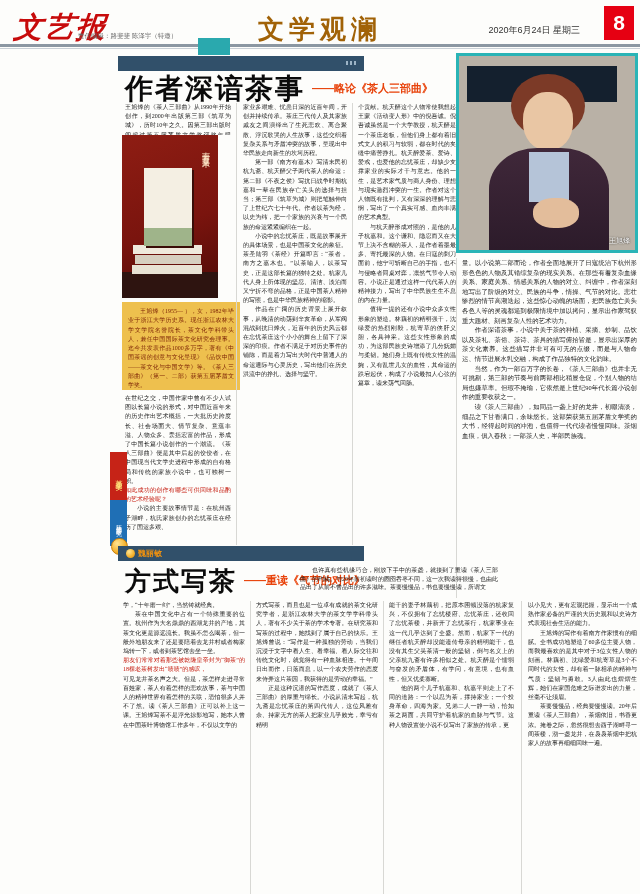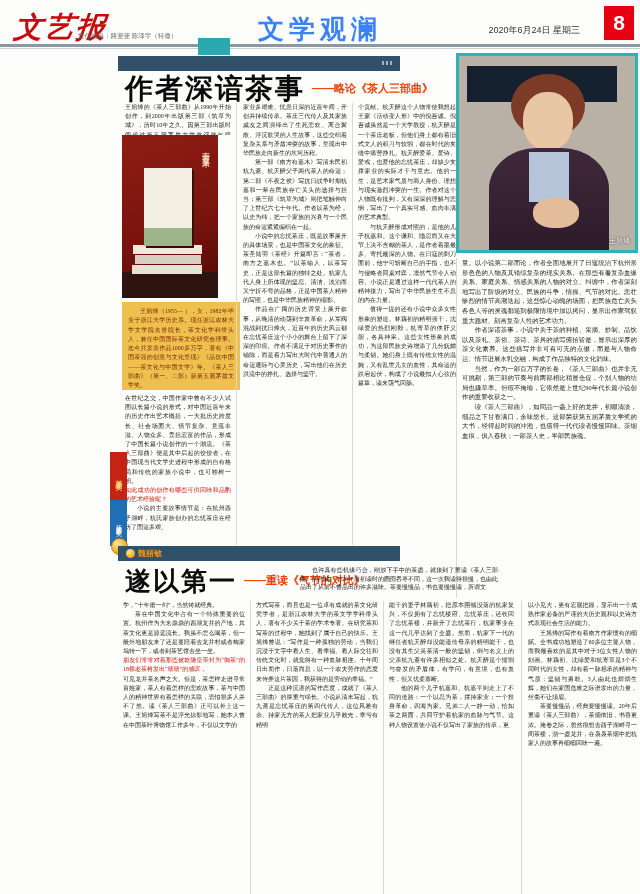--- a/index.html
+++ b/index.html
@@ -4,31 +4,31 @@
 <style>
   html,body{margin:0;padding:0;}
   .page{position:relative;width:640px;height:894px;background:#fdfdfb;overflow:hidden;
         font-family:"Liberation Serif","DejaVu Serif",serif;color:#1c1c1c;}
   
   .logo{position:absolute;left:14px;top:8px;font-family:"DejaVu Serif",serif;font-style:italic;
         font-weight:bold;font-size:29px;color:#c70b0b;letter-spacing:2px;transform:skewX(-6deg);}
   .editors{position:absolute;left:78px;top:32px;font-size:6.5px;color:#666;
         font-family:"Liberation Sans",sans-serif;}
   .section-title{position:absolute;left:0;right:0;top:12px;text-align:center;font-size:26px;
-        font-weight:bold;letter-spacing:5px;font-family:"Liberation Sans",sans-serif;color:#3b82f6;}
+        font-weight:bold;letter-spacing:5px;font-family:"Liberation Sans",sans-serif;color:#a16207;}
   .date{position:absolute;right:60px;top:24px;font-size:9px;color:#333;
         font-family:"Liberation Sans",sans-serif;}
   .pagenum{position:absolute;right:6px;top:6px;width:30px;height:34px;background:#e60012;
         color:#fff;font-family:"Liberation Sans",sans-serif;font-weight:bold;font-size:21px;
         display:flex;align-items:center;justify-content:center;}
   .rule{position:absolute;left:0;top:44px;width:640px;height:3px;background:#8b97a2;}
   .rule2{position:absolute;left:0;top:48px;width:640px;height:1px;background:#c9d0d6;}
   .tab{position:absolute;left:198px;top:38px;width:32px;height:17px;background:#2aa9ae;}
   
-  .bar{position:absolute;left:118px;width:246px;height:15px;background:#31506a;padding-left:36px;}
+  .bar{position:absolute;left:118px;width:246px;height:15px;background:#31506a;}
   .bar1{top:56px;} .bar2{top:546px;}
   .bar-mark{position:absolute;right:6px;top:5px;width:12px;height:4px;
         background:repeating-linear-gradient(90deg,#9db4c6 0 2px,transparent 2px 4px);}
   .tag{position:absolute;left:8px;top:2px;display:flex;align-items:center;gap:3px;
         font-family:"Liberation Sans",sans-serif;font-size:8px;font-weight:bold;color:#f0920f;}
   .tag .dot{width:9px;height:9px;border-radius:50%;
         background:radial-gradient(circle at 35% 30%,#ffe694,#f4b02a 60%,#d88a10);}
   .headline{position:absolute;left:125px;font-family:"Liberation Sans",sans-serif;
         font-weight:bold;color:#0b0b0b;white-space:nowrap;}
   .h1{top:70px;font-size:28px;letter-spacing:2px;}
@@ -169,21 +169,21 @@
     <p>读《茶人三部曲》，如同品一盏上好的龙井，初啜清淡，细品之下甘香满口，余味悠长。这部荣获第五届茅盾文学奖的大书，经得起时间的冲泡，也值得一代代读者慢慢回味。茶烟血痕，俱入春秋；一部茶人史，半部民族魂。</p>
   </div>
 
   <div class="bar bar2">
     <div class="tag">
       <span class="dot"></span>
       <span>魏丽敏</span>
     </div>
   </div>
   <div class="headline h2">
-    <span>遂以第一</span><span class="sub">——重读《气节的对比》</span>
+    <span>方式写茶</span><span class="sub">——重读《气节的对比》</span>
   </div>
   <div class="intro">
     <p>也许真有些机缘巧合，刚放下手中的茶盏，就接到了重读《茶人三部曲》的约稿。与20年前初读时的囫囵吞枣不同，这一次我读得很慢，也由此品出了从前不曾品出的许多滋味。茶要慢慢品，书也要慢慢读，所谓文</p>
   </div>
 
   <div class="col" style="left:123px;top:601px;width:122px;height:293px;">
     <p class="cont">学，“十年磨一剑”，当然铸就经典。</p>
     <p>茶在中国文化中占有一个特殊重要的位置。杭州作为大名鼎鼎的西湖龙井的产地，其茶文化更是源远流长。我虽不怎么喝茶，但一般外地朋友来了还是要陪着去龙井村或者梅家坞转一下，或者到茶艺馆去坐一坐。</p>
     <p class="red">朋友们常常对着那些被乾隆皇帝封为“御茶”的18棵老茶树发出“啧啧”的感叹，</p>
     <p class="cont">可见龙井茶名声之大。但是，茶怎样走进寻常百姓家，茶人有着怎样的悲欢故事，茶与中国人的精神世界有着怎样的关联，恐怕很多人并不了然。读《茶人三部曲》正可以补上这一课。王旭烽写茶不是浮光掠影地写，她本人曾在中国茶叶博物馆工作多年，不仅以文学的</p>

